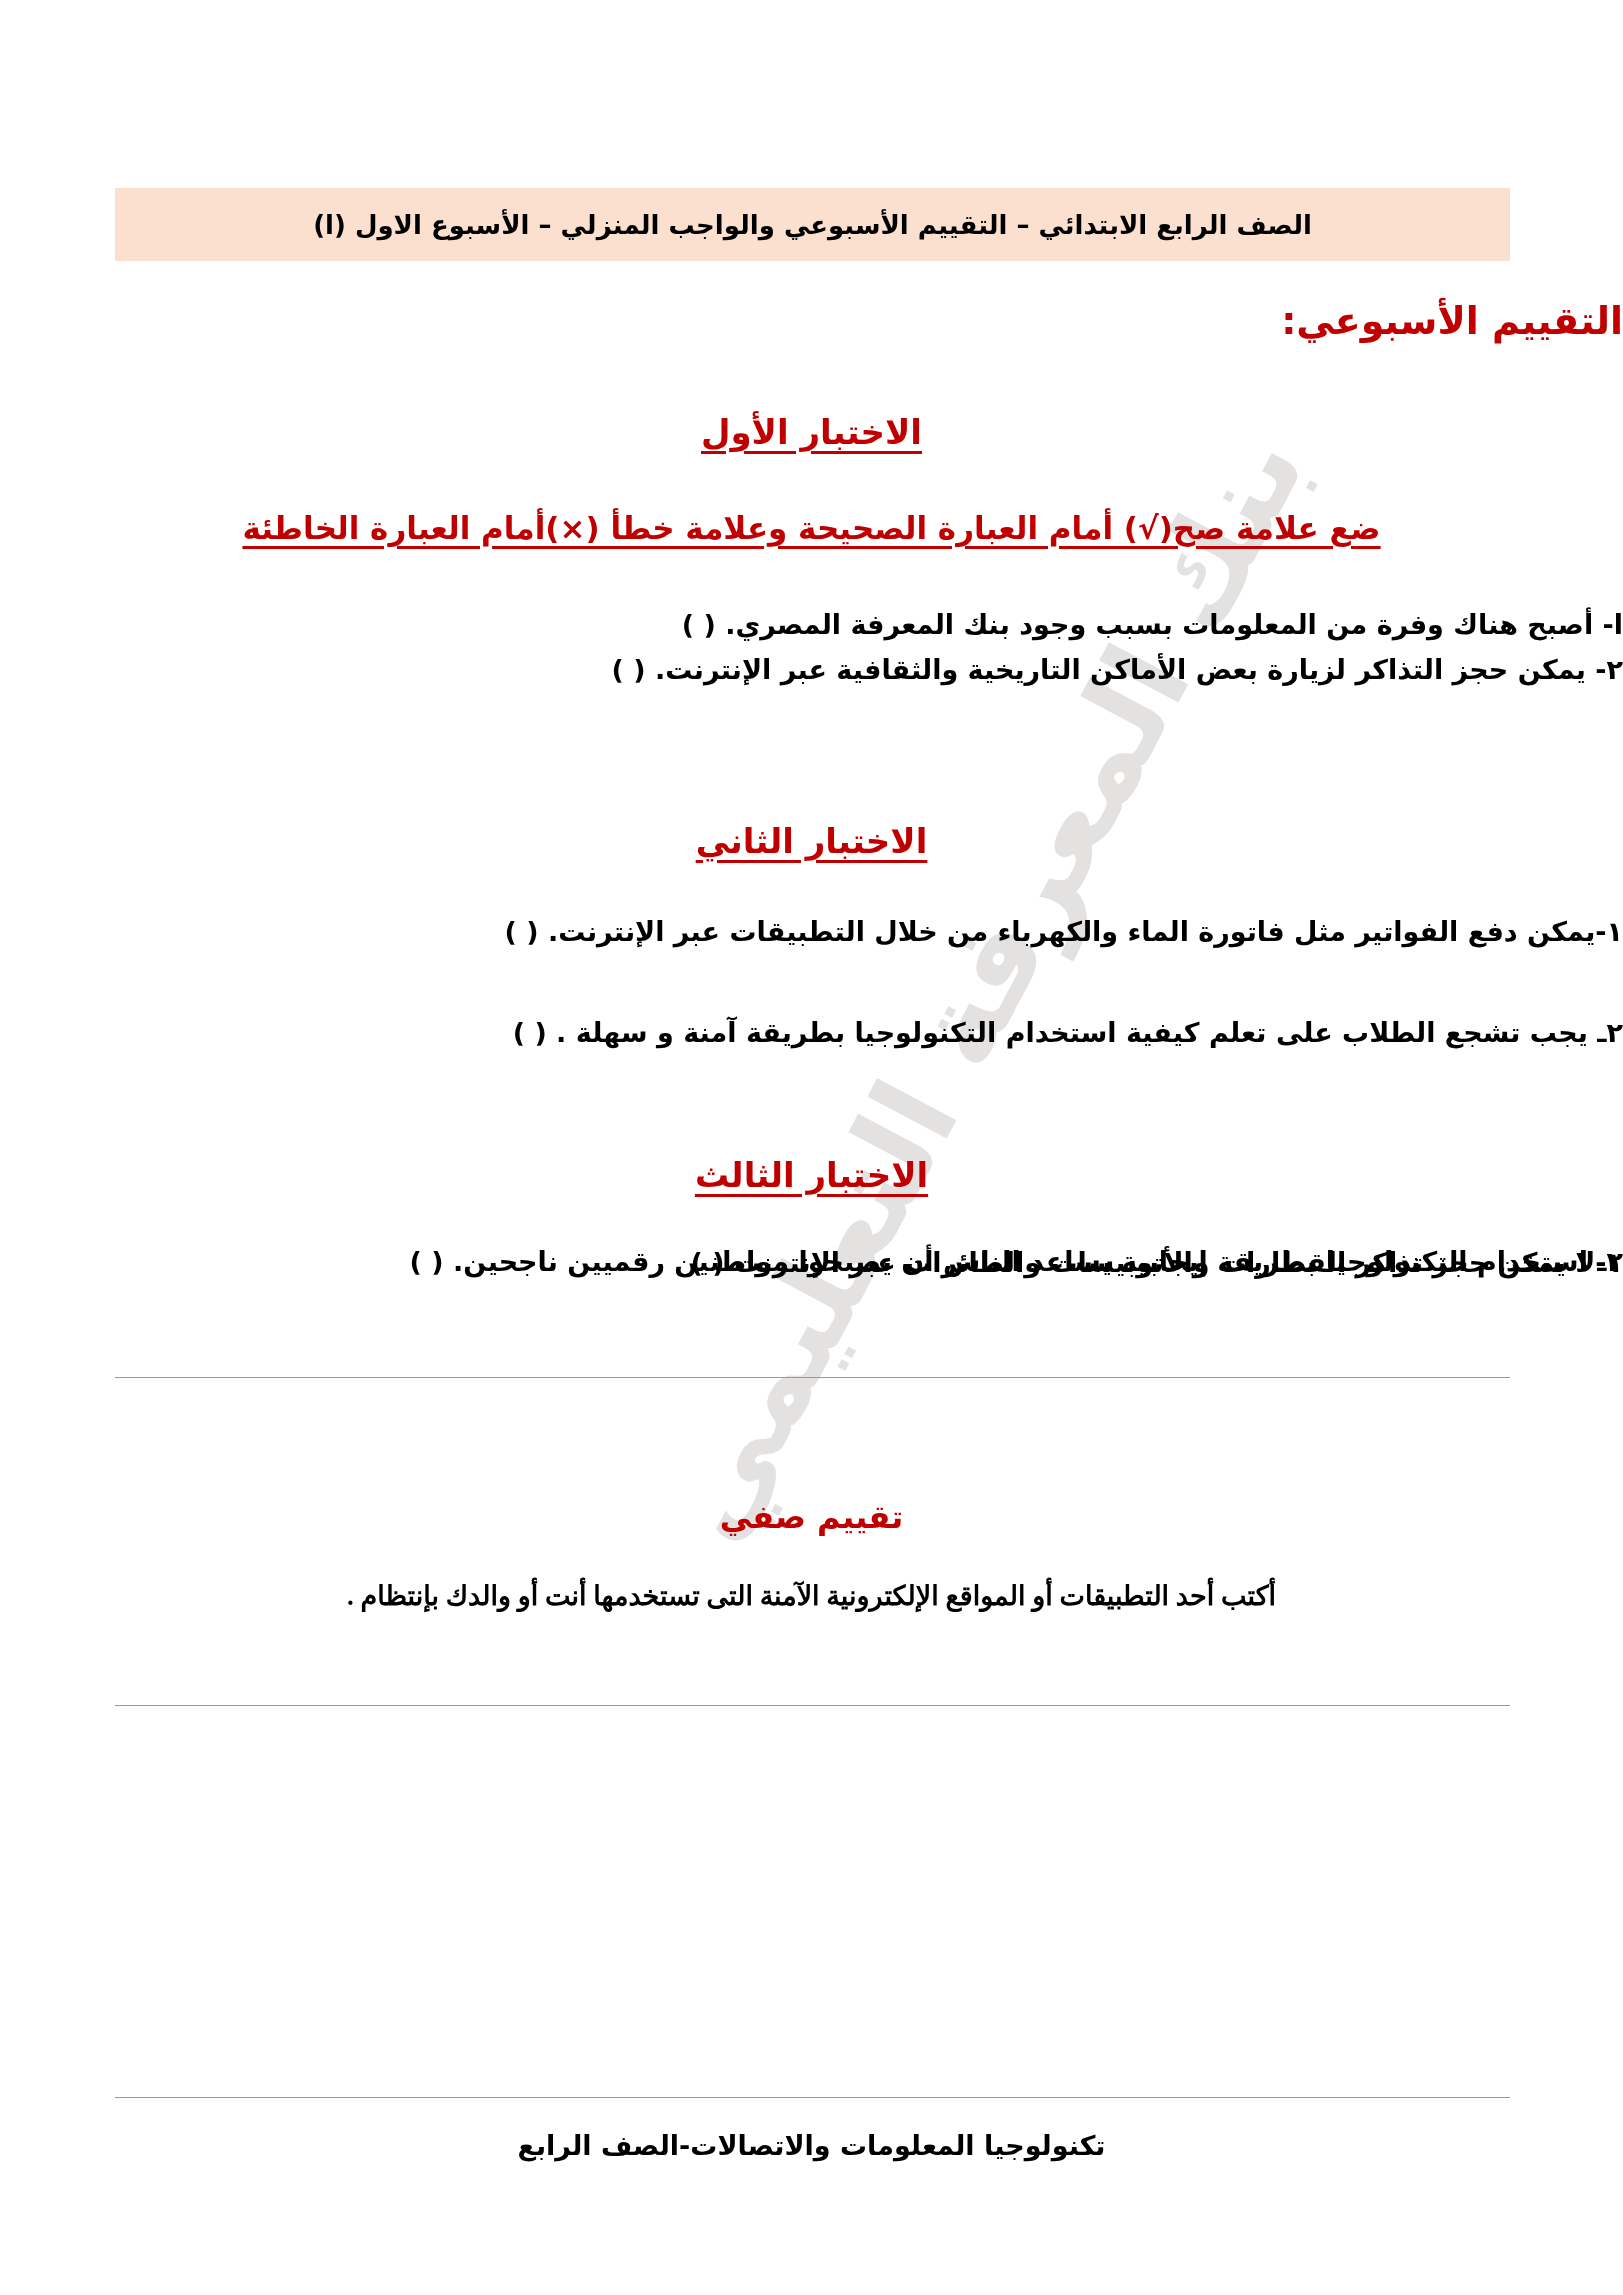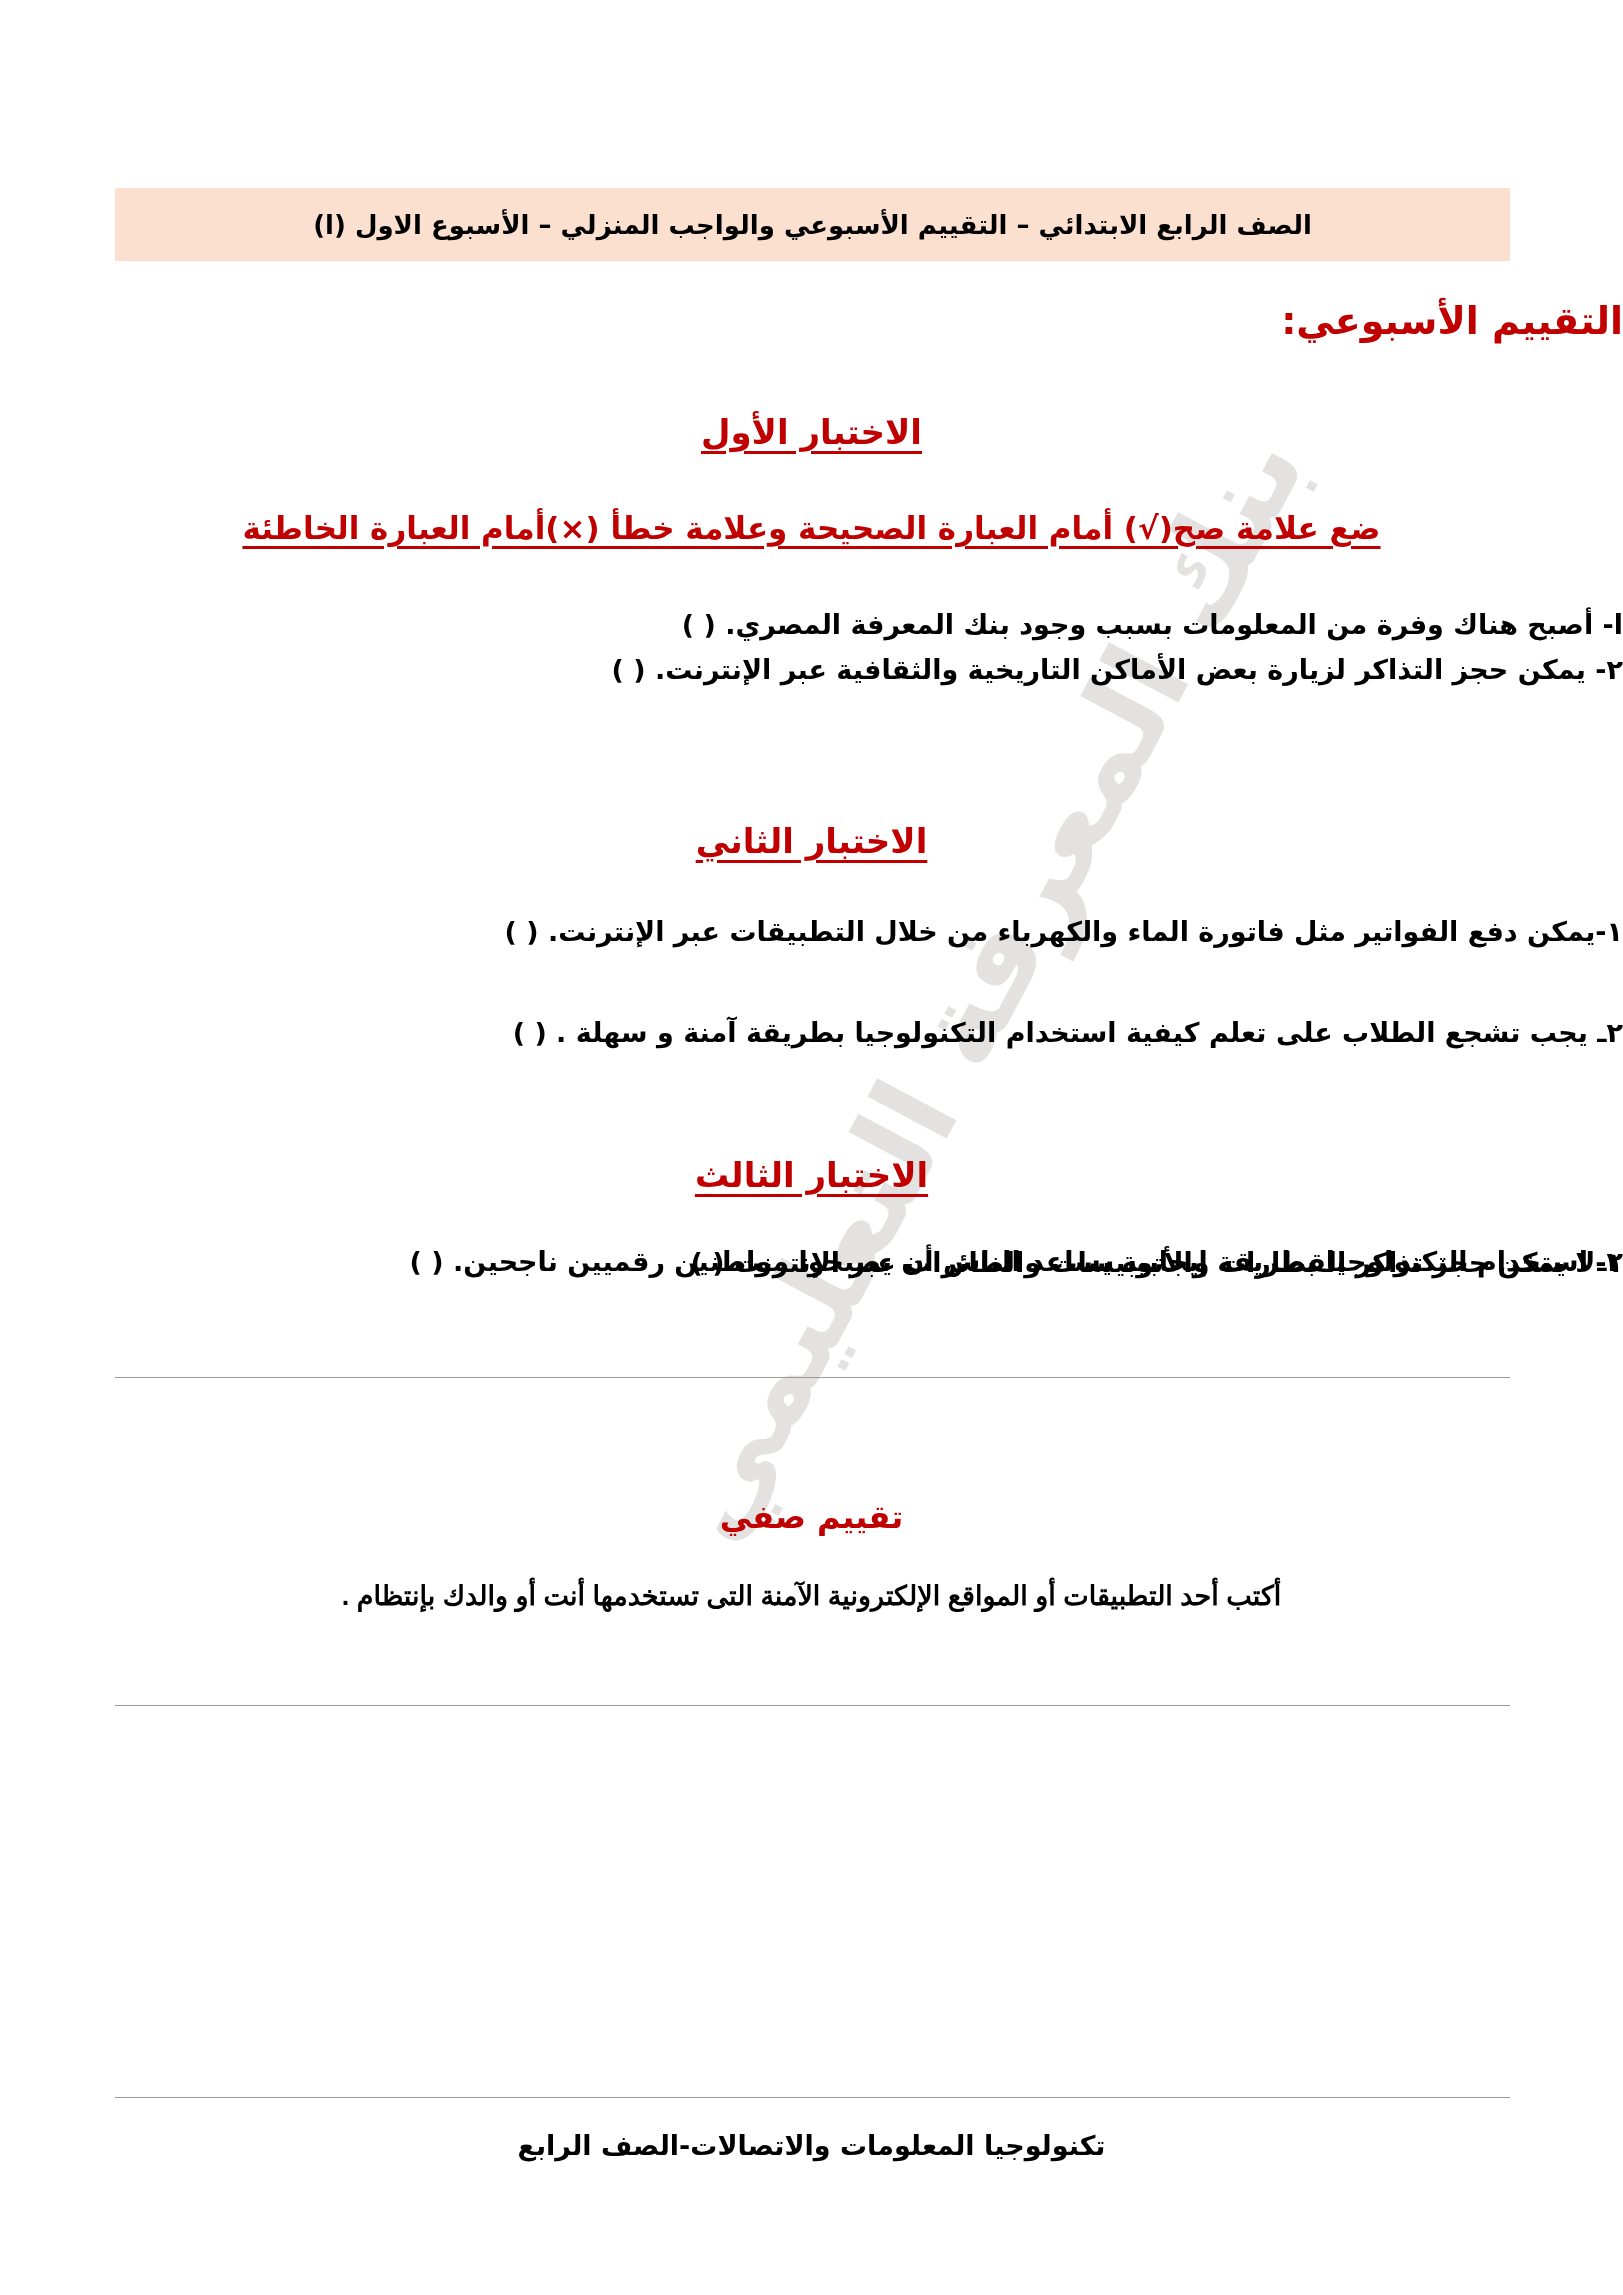--- a/index.html
+++ b/index.html
@@ -148,21 +148,21 @@
     font-weight: bold;
     color: #c00000;
     direction: rtl;
   }
 
   .class-eval-text {
     position: absolute;
     left: 0;
     width: 1623px;
     text-align: center;
-    font-family: Liberation Sans, sans-serif;
+    font-family: Liberation Serif, serif;
     font-size: 27px;
     font-weight: bold;
     color: #000000;
     direction: rtl;
   }
 
   .footer {
     position: absolute;
     left: 0;
     width: 1623px;

